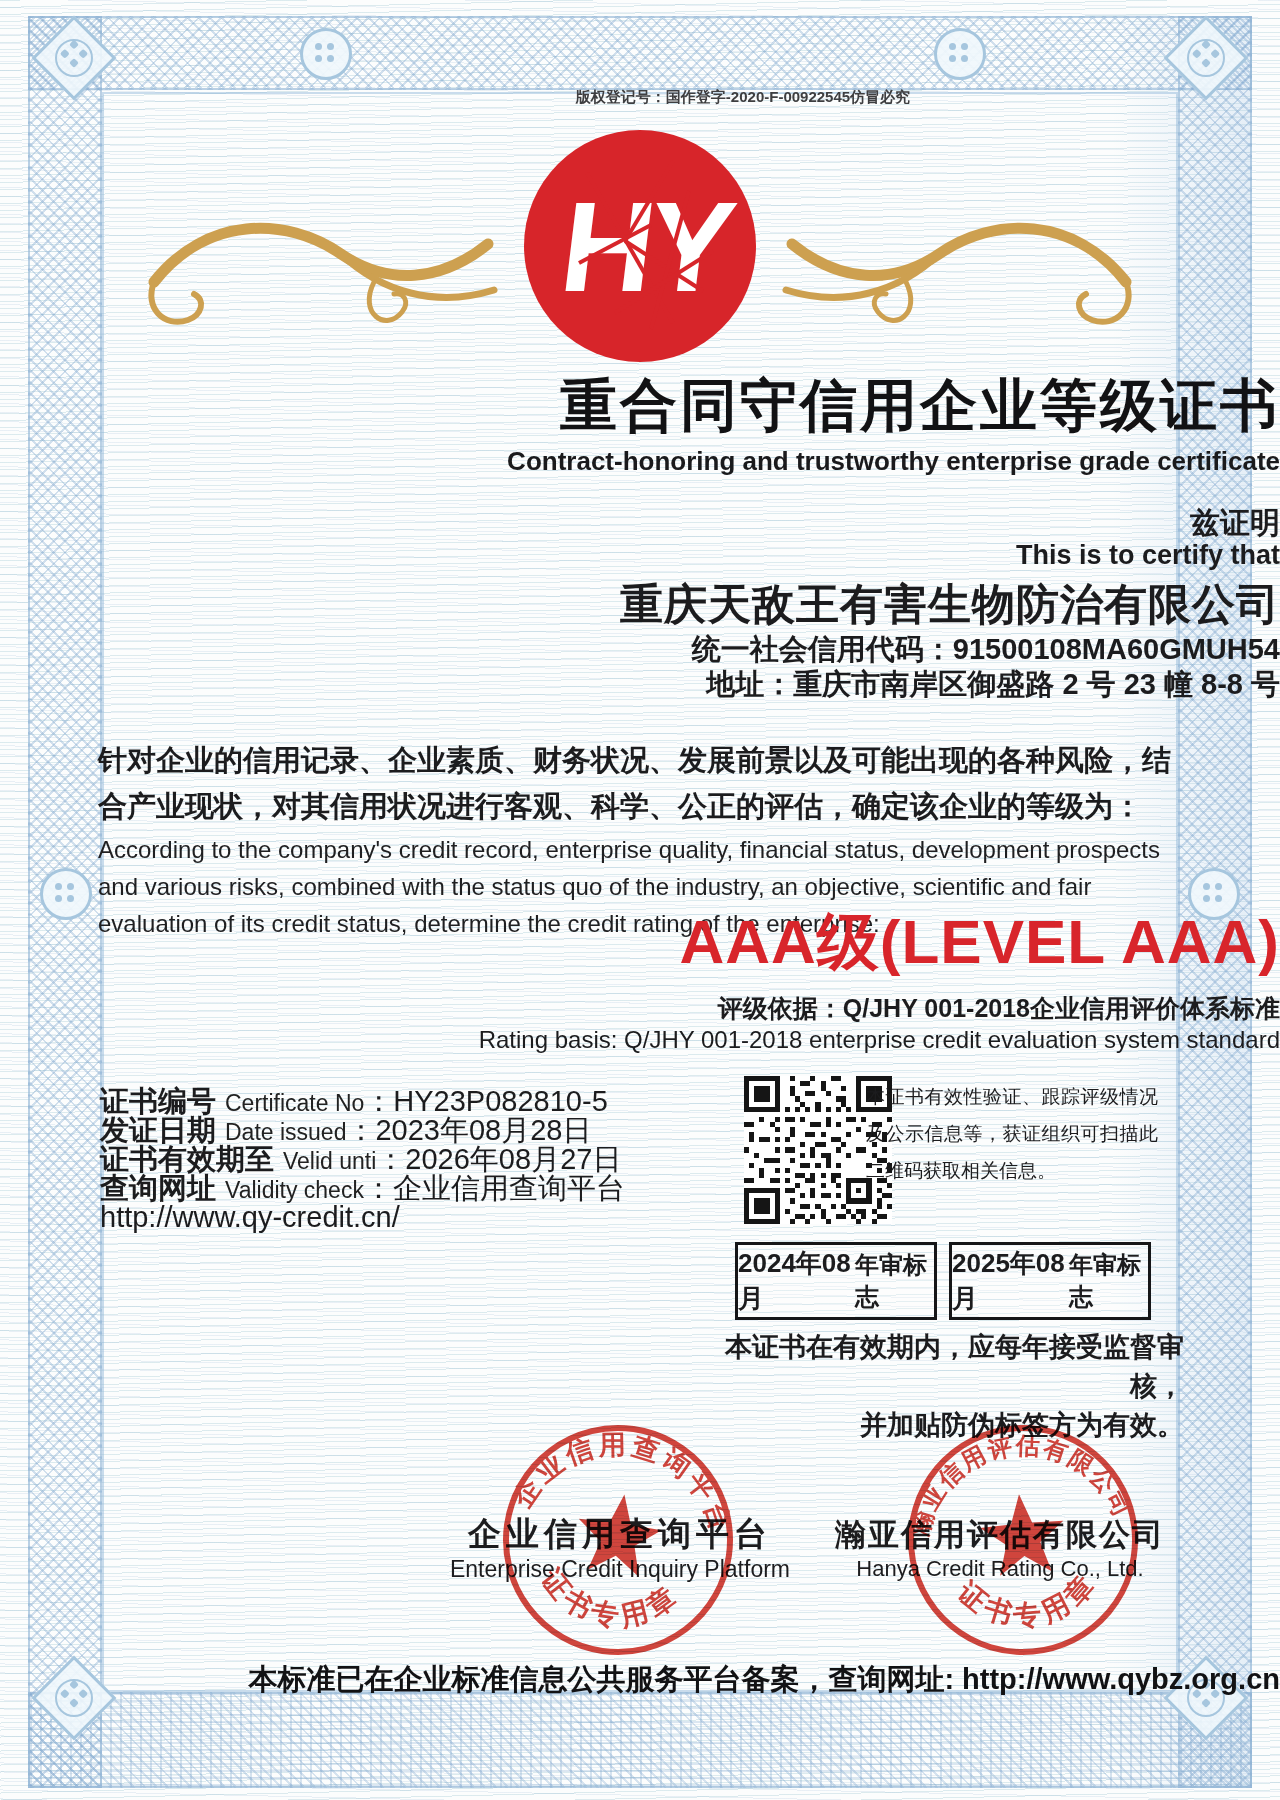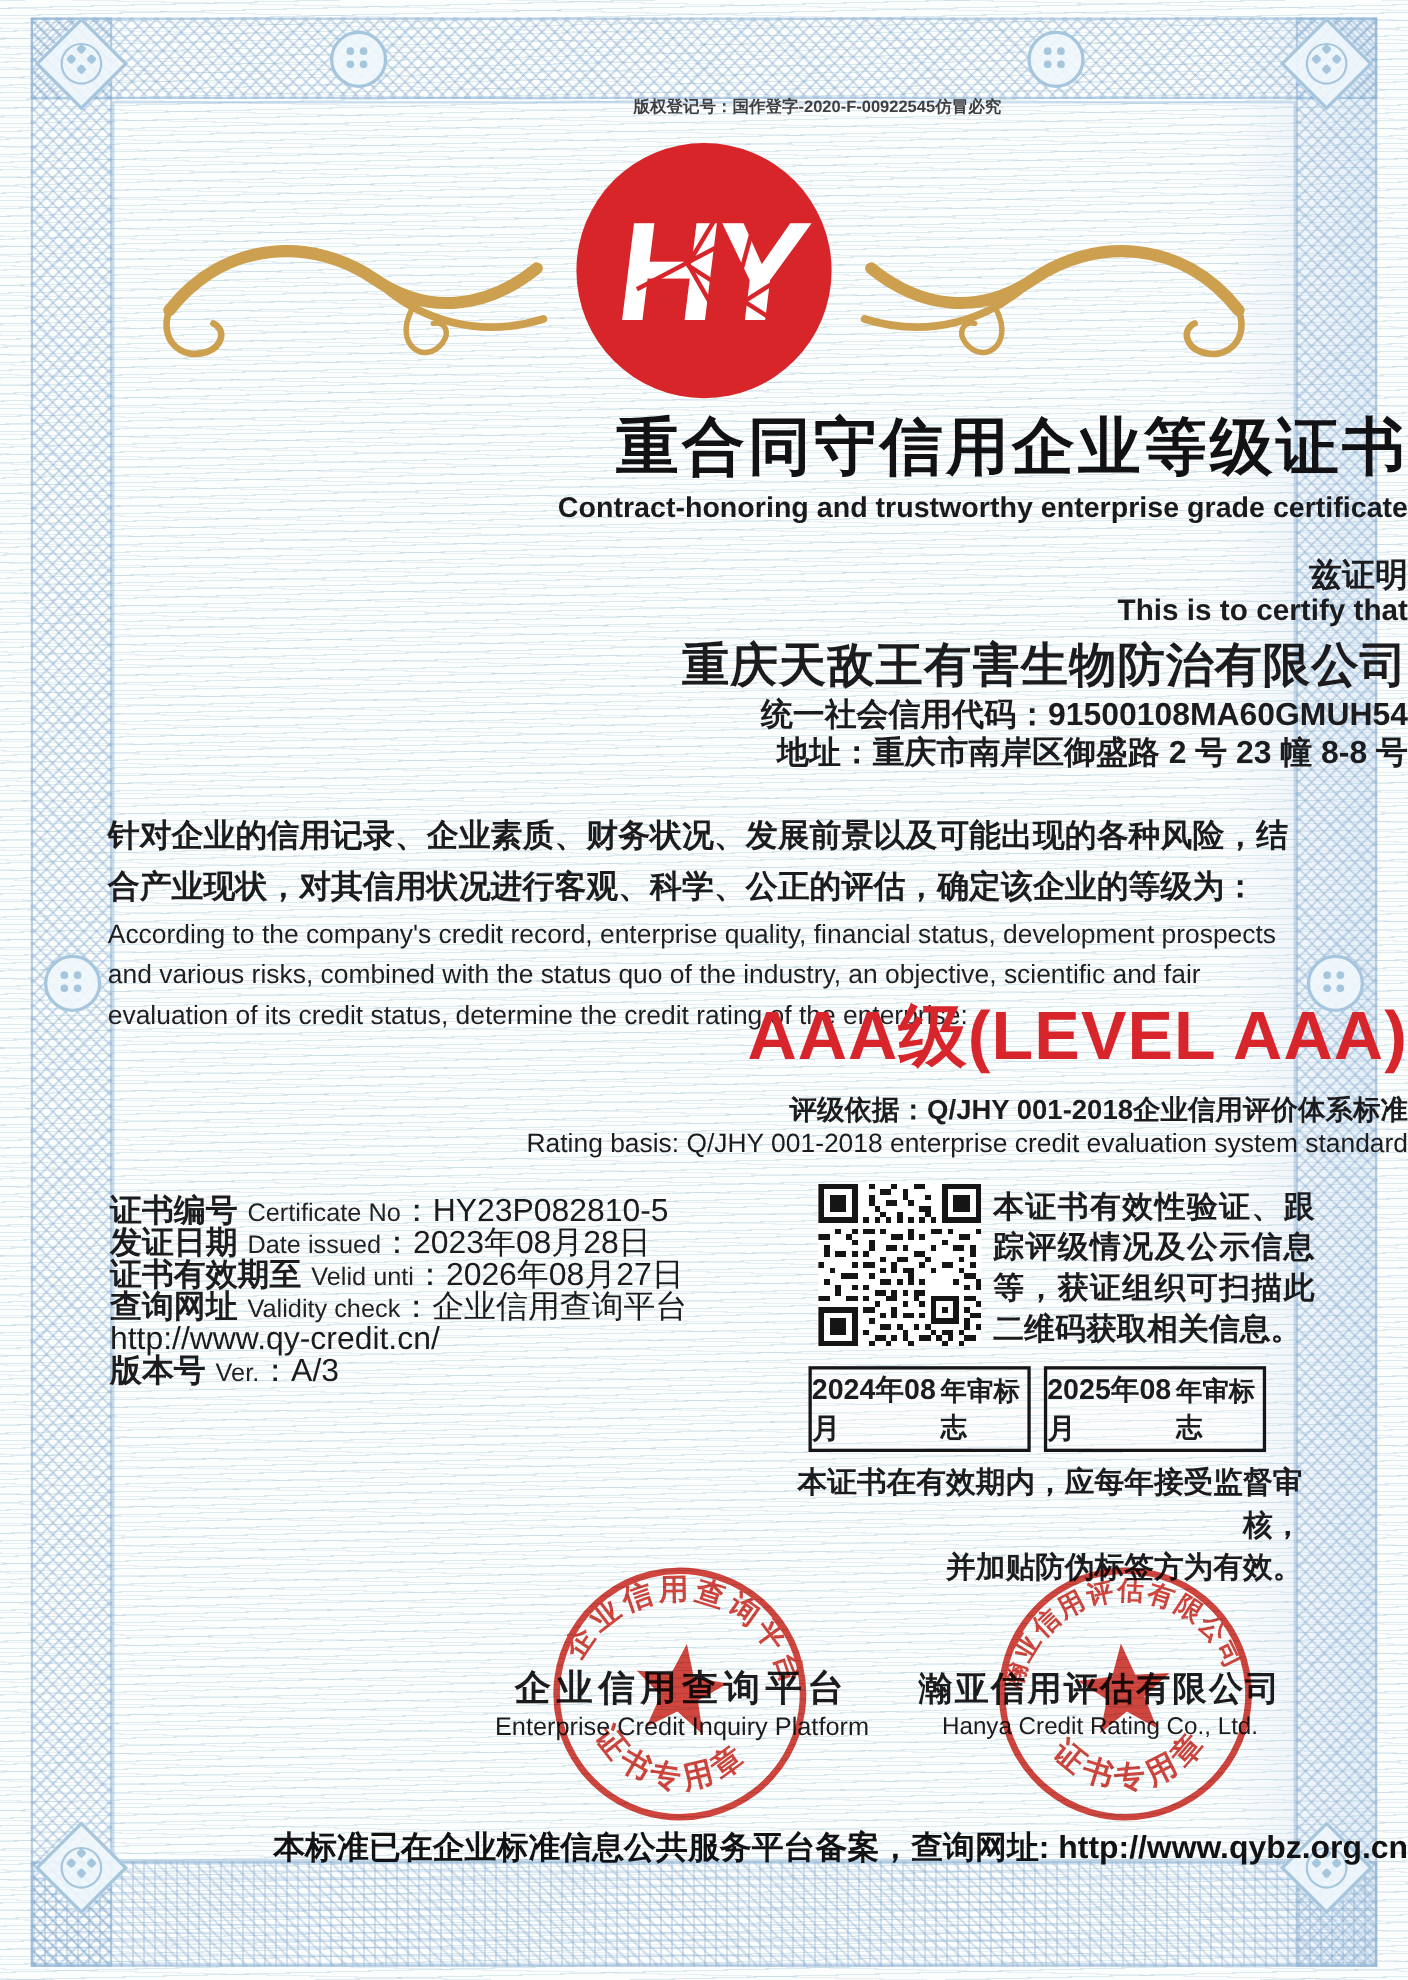--- a/index.html
+++ b/index.html
@@ -57,21 +57,21 @@
   .grade{top:900px;font-size:62px;font-weight:900;letter-spacing:1px;color:#d8252b;}
   .basis-zh{top:992px;font-size:25px;font-weight:700;}
   .basis-en{top:1026px;font-size:24px;font-weight:500;}
   .details{top:1089px;left:100px;text-align:left;}
   .drow{line-height:24px;white-space:nowrap;}
   .lz{font-size:29px;font-weight:700;}
   .le{font-size:23px;font-weight:500;margin-left:9px;color:#222;}
   .le:empty,.lz:empty{display:none;margin:0;}
   .val{font-size:29px;font-weight:500;}
   .qr{left:744px;top:1076px;}
-  .qr-note{left:903px;top:1078px;width:292px;font-size:28px;font-weight:700;line-height:37px;text-align:justify;}
+  .qr-note{left:866px;top:1078px;width:292px;font-size:19px;font-weight:400;line-height:37px;text-align:justify;}
   .stamps{left:735px;top:1242px;display:flex;gap:12px;}
   .stamp-box{width:196px;height:72px;border:3px solid #161618;display:flex;flex-direction:row;
     align-items:center;justify-content:center;gap:3px;background:rgba(255,255,255,.25);}
   .stamp-period{font-size:26px;font-weight:600;}
   .stamp-label{font-size:24px;font-weight:600;}
   .annual-note{right:96px;top:1328px;width:470px;text-align:right;font-size:27px;font-weight:700;line-height:39px;}
   .iss-zh-l{left:440px;top:1512px;width:360px;text-align:center;font-size:33px;font-weight:800;letter-spacing:5px;}
   .iss-en-l{left:420px;top:1556px;width:400px;text-align:center;font-size:23px;font-weight:500;}
   .iss-zh-r{left:815px;top:1514px;width:370px;text-align:center;font-size:31px;font-weight:800;letter-spacing:2px;}
   .iss-en-r{left:815px;top:1556px;width:370px;text-align:center;font-size:22px;font-weight:500;}
@@ -148,21 +148,20 @@
   <div class="abs ctr grade">AAA级(LEVEL AAA)</div>
   <div class="abs ctr basis-zh">评级依据：Q/JHY 001-2018企业信用评价体系标准</div>
   <div class="abs ctr basis-en">Rating basis: Q/JHY 001-2018 enterprise credit evaluation system standard</div>
 
   <div class="abs details">
     <div class="drow"><span class="lz">证书编号</span><span class="le">Certificate No</span><span class="val">：HY23P082810-5</span></div>
     <div class="drow"><span class="lz">发证日期</span><span class="le">Date issued</span><span class="val">：2023年08月28日</span></div>
     <div class="drow"><span class="lz">证书有效期至</span><span class="le">Velid unti</span><span class="val">：2026年08月27日</span></div>
     <div class="drow"><span class="lz">查询网址</span><span class="le">Validity check</span><span class="val">：企业信用查询平台</span></div>
     <div class="drow"><span class="val">http://www.qy-credit.cn/</span></div>
-    <div class="drow"><span class="lz">版本号</span><span class="le">Ver.</span><span class="val">：A/3</span></div>
   </div>
 
   <svg class="abs qr" width="148" height="148" viewBox="0 0 29 29" shape-rendering="crispEdges">
     <rect x="0" y="0" width="29" height="29" fill="#ffffff"></rect>
     <g fill="#151515">
       <rect x="0" y="0" width="7" height="7"></rect>
         <rect x="22" y="0" width="7" height="7"></rect>
         <rect x="0" y="22" width="7" height="7"></rect>
       <rect x="20" y="20" width="5" height="5"></rect>
       <path d="M8 6h1v1h-1zM10 6h1v1h-1zM12 6h1v1h-1zM14 6h1v1h-1zM16 6h1v1h-1zM18 6h1v1h-1zM20 6h1v1h-1zM6 8h1v1h-1zM6 10h1v1h-1zM6 12h1v1h-1zM6 14h1v1h-1zM6 16h1v1h-1zM6 18h1v1h-1zM6 20h1v1h-1z"></path>

